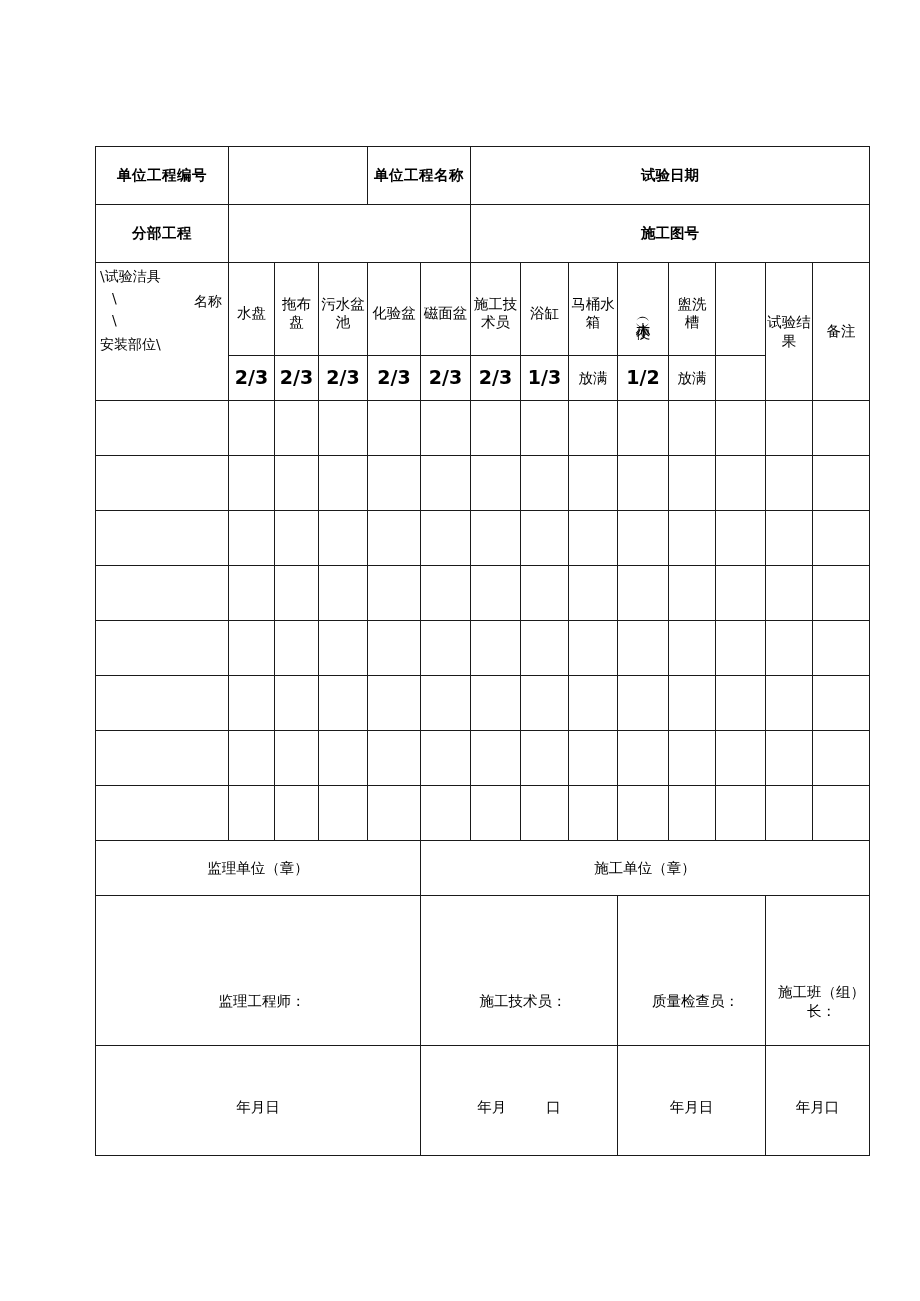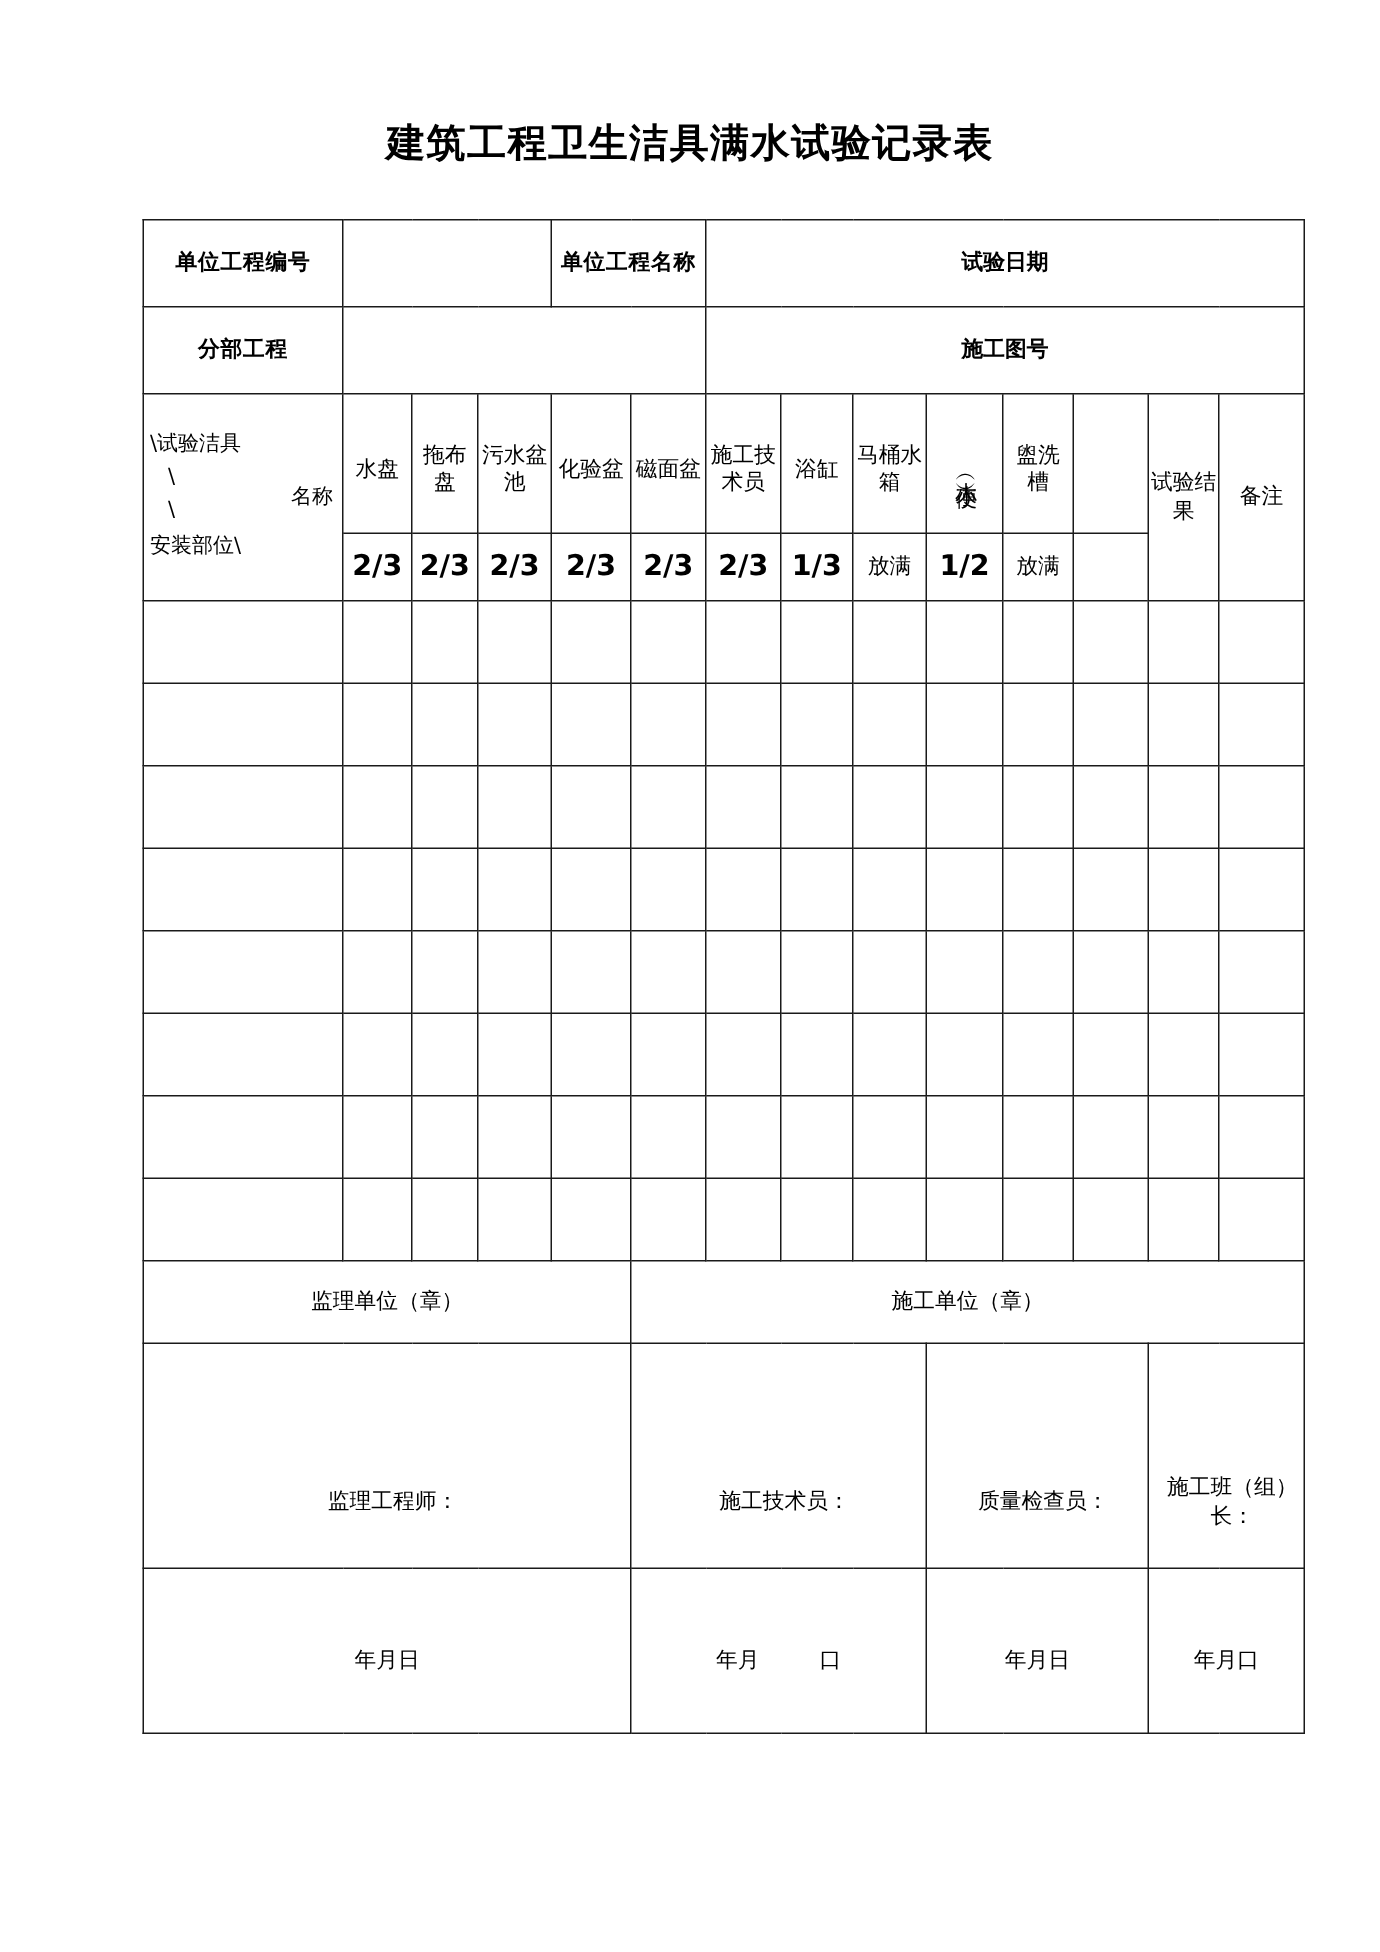--- a/index.html
+++ b/index.html
@@ -75,25 +75,24 @@
   .corner {
     position: relative;
     height: 132px;
     text-align: left;
     padding: 0 !important;
   }
   .corner .ln {
     position: absolute;
     font-size: 14px;
     white-space: nowrap;
-    margin-top: 20px;
   }
   .corner .l1 { left: 4px;  top: 5px; }
   .corner .l2 { left: 16px; top: 27px; }
-  .corner .l2b{ right: 6px; top: 40px; }
+  .corner .l2b{ right: 6px; top: 30px; }
   .corner .l3 { left: 16px; top: 49px; }
   .corner .l4 { left: 4px;  top: 73px; }
 
   
   .fx-name {
     height: 88px;
     font-size: 14.5px;
     line-height: 1.22;
     padding: 4px 2px 0 2px !important;
     vertical-align: top;
@@ -143,21 +142,20 @@
     padding-top: 14px !important;
     font-size: 14.5px;
   }
   .date-gap .g1 { margin-right: 40px; }
 </style>
 </head>
 <body>
 
 <div class="page">
 
-  <div class="doc-title">建筑工程卫生洁具满水试验记录表</div>
 
   <div class="form-wrap">
     <table class="form">
       <colgroup>
         <col style="width:133px">
         <col style="width:46px">
         <col style="width:44px">
         <col style="width:49px">
         <col style="width:53px">
         <col style="width:50px">

